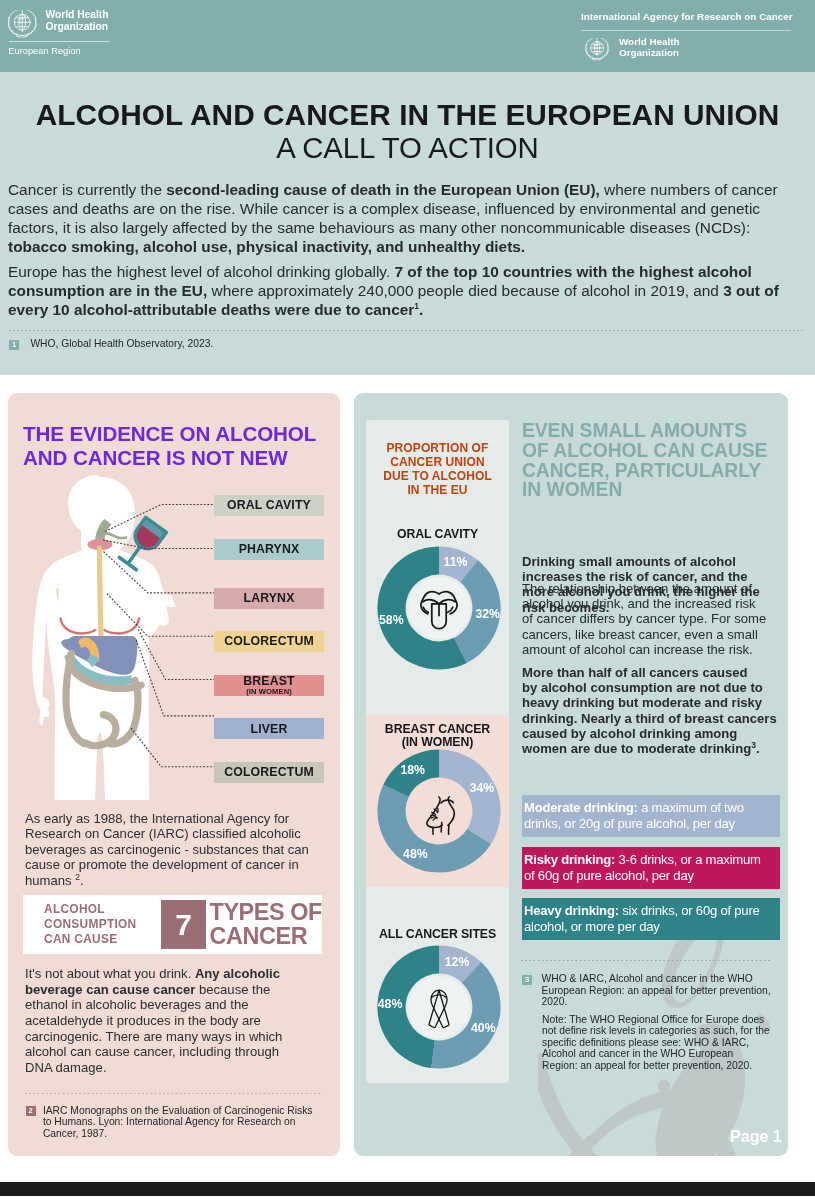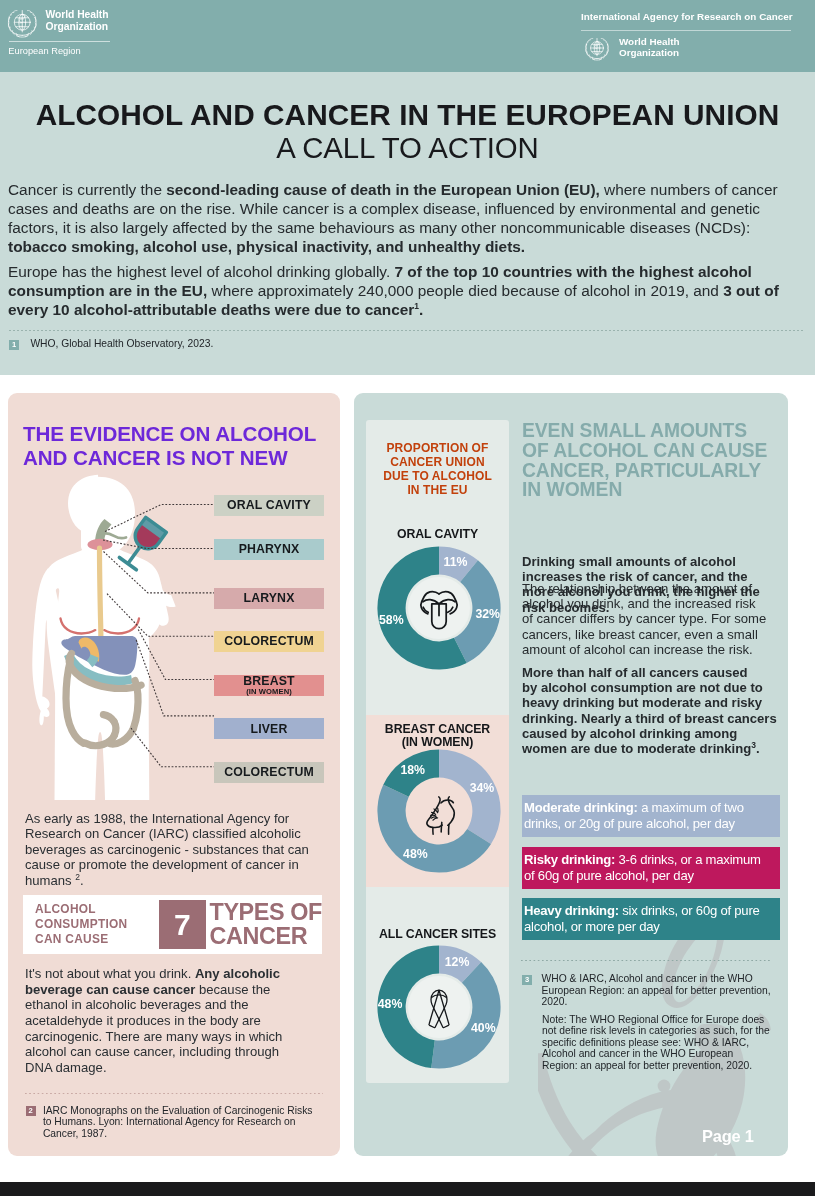--- a/index.html
+++ b/index.html
@@ -49,21 +49,21 @@
      font-size:20.6px;line-height:23.5px;letter-spacing:-0.1px;}
   .figwrap{position:absolute;left:15px;top:470px;width:325px;height:330px;}
   .tagcol{position:absolute;left:214px;top:495px;width:110px;}
   .tag{position:relative;height:21px;margin-bottom:22.6px;display:flex;flex-direction:column;
        align-items:center;justify-content:center;}
   .tag .lab{font-size:12.3px;font-weight:700;color:#161a1d;letter-spacing:0.15px;line-height:12.5px;}
   .tag .sub{font-size:7.6px;font-weight:700;color:#161a1d;letter-spacing:0.1px;line-height:8px;margin-top:0.5px;}
   .lbody{position:absolute;left:25px;width:290px;color:#2a2f33;font-size:13.1px;line-height:15.65px;}
   .lbody b{font-weight:700;}
   .callout{position:absolute;left:23px;top:895px;width:299px;height:59px;background:#ffffff;display:flex;align-items:center;}
-  .co-left{padding-left:12px;width:128px;color:#9b6d74;font-weight:700;font-size:11.9px;line-height:14.8px;letter-spacing:0.3px;}
+  .co-left{padding-left:21px;width:128px;color:#9b6d74;font-weight:700;font-size:11.9px;line-height:14.8px;letter-spacing:0.3px;}
   .co-num{width:48px;height:48.7px;margin-top:0;background:#9b6d74;color:#fff;font-weight:700;font-size:30px;
      display:flex;align-items:center;justify-content:center;}
   .co-right{padding-left:4px;color:#9b6d74;font-weight:700;font-size:23.4px;line-height:23.8px;letter-spacing:-0.4px;white-space:nowrap;}
 
   
   .chartcard{position:absolute;left:366px;top:420px;width:143px;height:663px;background:#e4ebe8;border-radius:3px;overflow:hidden;}
   .chead{position:absolute;left:0;top:20.5px;width:143px;text-align:center;color:#c2410c;
      font-weight:700;font-size:12px;line-height:14.3px;letter-spacing:0.1px;}
   .pinkband{position:absolute;left:0;top:295px;width:143px;height:172px;background:#f2ded7;}
   .ctitle{position:absolute;width:143px;text-align:center;color:#15171a;font-weight:700;
@@ -71,21 +71,21 @@
   .donut{position:absolute;}
 
   
   .rhead{position:absolute;left:522px;top:421px;width:252px;color:#85abab;font-weight:700;
      font-size:19.3px;line-height:19.8px;letter-spacing:-0.05px;}
   .rbody{position:absolute;left:522px;width:247px;color:#262b2e;font-size:13.1px;line-height:15.2px;}
   .rbody b{font-weight:700;}
   .defbox{position:absolute;left:522px;width:258px;color:#ffffff;font-size:13.1px;line-height:16.4px;letter-spacing:-0.23px;
      padding:5px 7px 5px 2px;box-sizing:border-box;}
   .defbox b{font-weight:700;}
-  .pagelabel{position:absolute;left:702px;top:1127px;color:#ffffff;font-weight:700;font-size:16.4px;letter-spacing:-0.2px;text-align:center;}
+  .pagelabel{position:absolute;left:730px;top:1127px;color:#ffffff;font-weight:700;font-size:16.4px;letter-spacing:-0.2px;text-align:center;}
   .stain{position:absolute;left:538px;top:900px;width:250px;height:256px;overflow:hidden;}
 
 </style>
 </head>
 <body>
 
 <div class="page">
 
   <div class="hdr">
     <div class="who-left">

